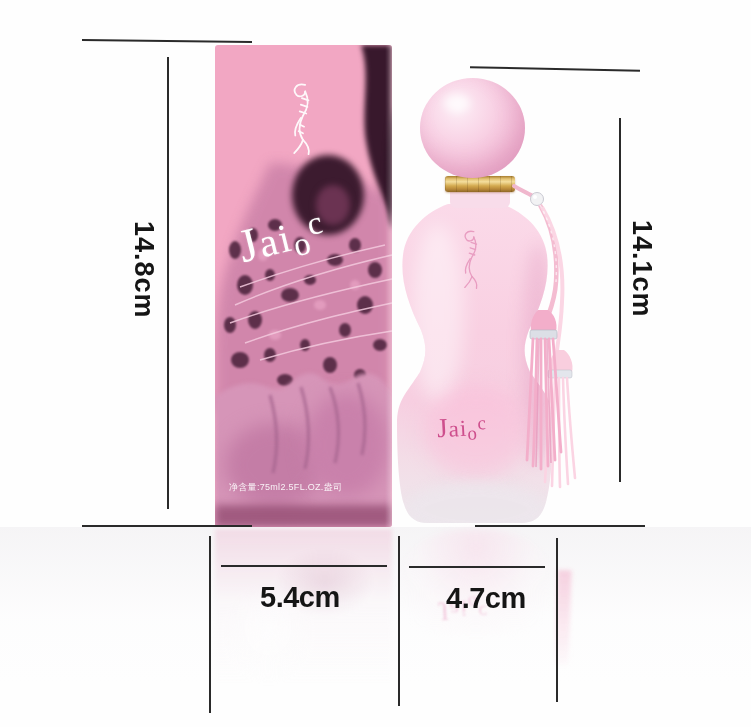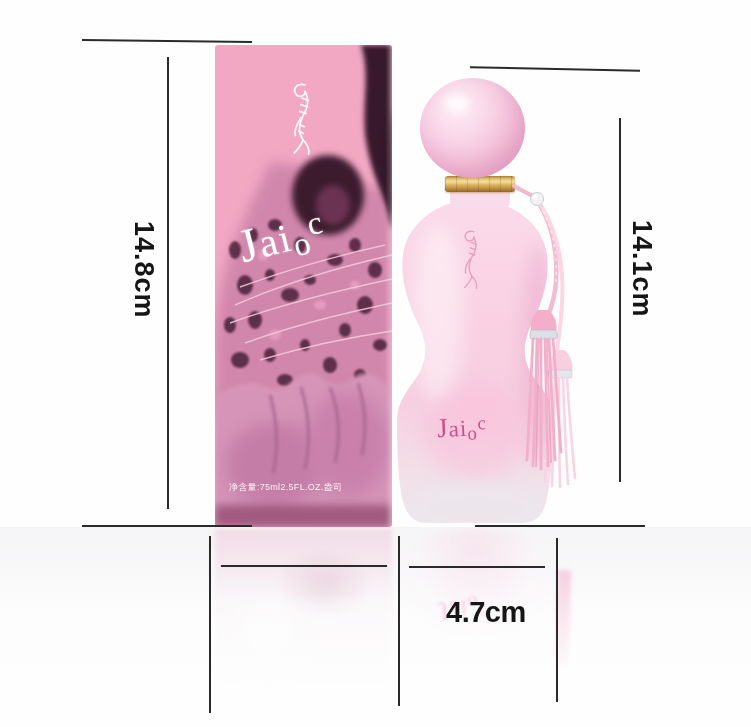--- a/index.html
+++ b/index.html
@@ -260,18 +260,19 @@
   <div class="hline" style="left:82px;top:525px;width:170px;"></div>
 
   <div class="hline" style="left:470px;top:68px;width:170px;transform:rotate(1.2deg);"></div>
   <div class="vline" style="left:619px;top:118px;height:364px;"></div>
   <div class="dim-label-v" style="left:626px;top:220px;">14.1cm</div>
   <div class="hline" style="left:475px;top:525px;width:170px;"></div>
 
   <div class="vline" style="left:209px;top:536px;height:177px;"></div>
   <div class="vline" style="left:398px;top:536px;height:170px;"></div>
   <div class="hline" style="left:221px;top:565px;width:166px;"></div>
+  <div class="dim-label" style="left:260px;top:581px;">5.4cm</div>
 
   <div class="vline" style="left:556px;top:538px;height:164px;"></div>
   <div class="hline" style="left:409px;top:566px;width:136px;"></div>
-  <div class="dim-label" style="left:446px;top:596px;">4.7cm</div>
+  <div class="dim-label" style="left:446px;top:582px;">4.7cm</div>
 
 </div>
 
 </body></html>

